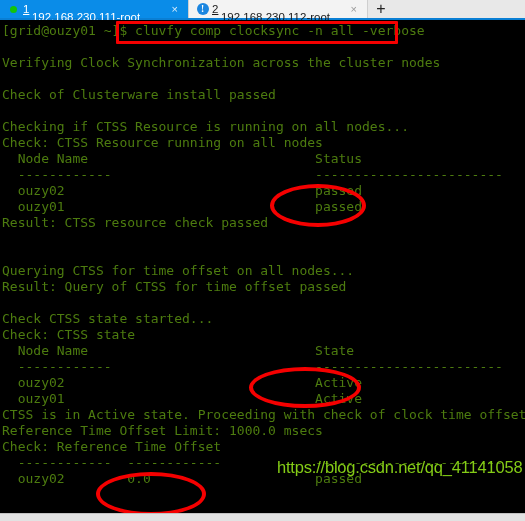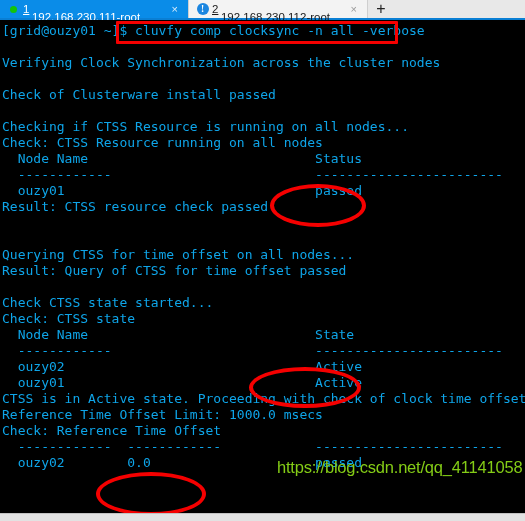--- a/index.html
+++ b/index.html
@@ -119,21 +119,21 @@
     height: 493px;
     background: #000000;
     overflow: hidden;
     padding: 3px 0 0 2px;
     box-sizing: border-box;
   }
   .line {
     height: 16px;
     line-height: 16px;
     font-size: 13px;
-    color: #0ea5e9;
+    color: #4d7c0f;
     white-space: pre;
     letter-spacing: 0px;
   }
 
   
   .anno-rect {
     position: absolute;
     border: 3px solid #f50000;
     border-radius: 1px;
     box-sizing: border-box;
@@ -204,20 +204,21 @@
       <div class="line">[grid@ouzy01 ~]$ cluvfy comp clocksync -n all -verbose</div>
       <div class="line"></div>
       <div class="line">Verifying Clock Synchronization across the cluster nodes</div>
       <div class="line"></div>
       <div class="line">Check of Clusterware install passed</div>
       <div class="line"></div>
       <div class="line">Checking if CTSS Resource is running on all nodes...</div>
       <div class="line">Check: CTSS Resource running on all nodes</div>
       <div class="line">  Node Name                             Status</div>
       <div class="line">  ------------                          ------------------------</div>
+      <div class="line">  ouzy02                                passed</div>
       <div class="line">  ouzy01                                passed</div>
       <div class="line">Result: CTSS resource check passed</div>
       <div class="line"></div>
       <div class="line"></div>
       <div class="line">Querying CTSS for time offset on all nodes...</div>
       <div class="line">Result: Query of CTSS for time offset passed</div>
       <div class="line"></div>
       <div class="line">Check CTSS state started...</div>
       <div class="line">Check: CTSS state</div>
       <div class="line">  Node Name                             State</div>

